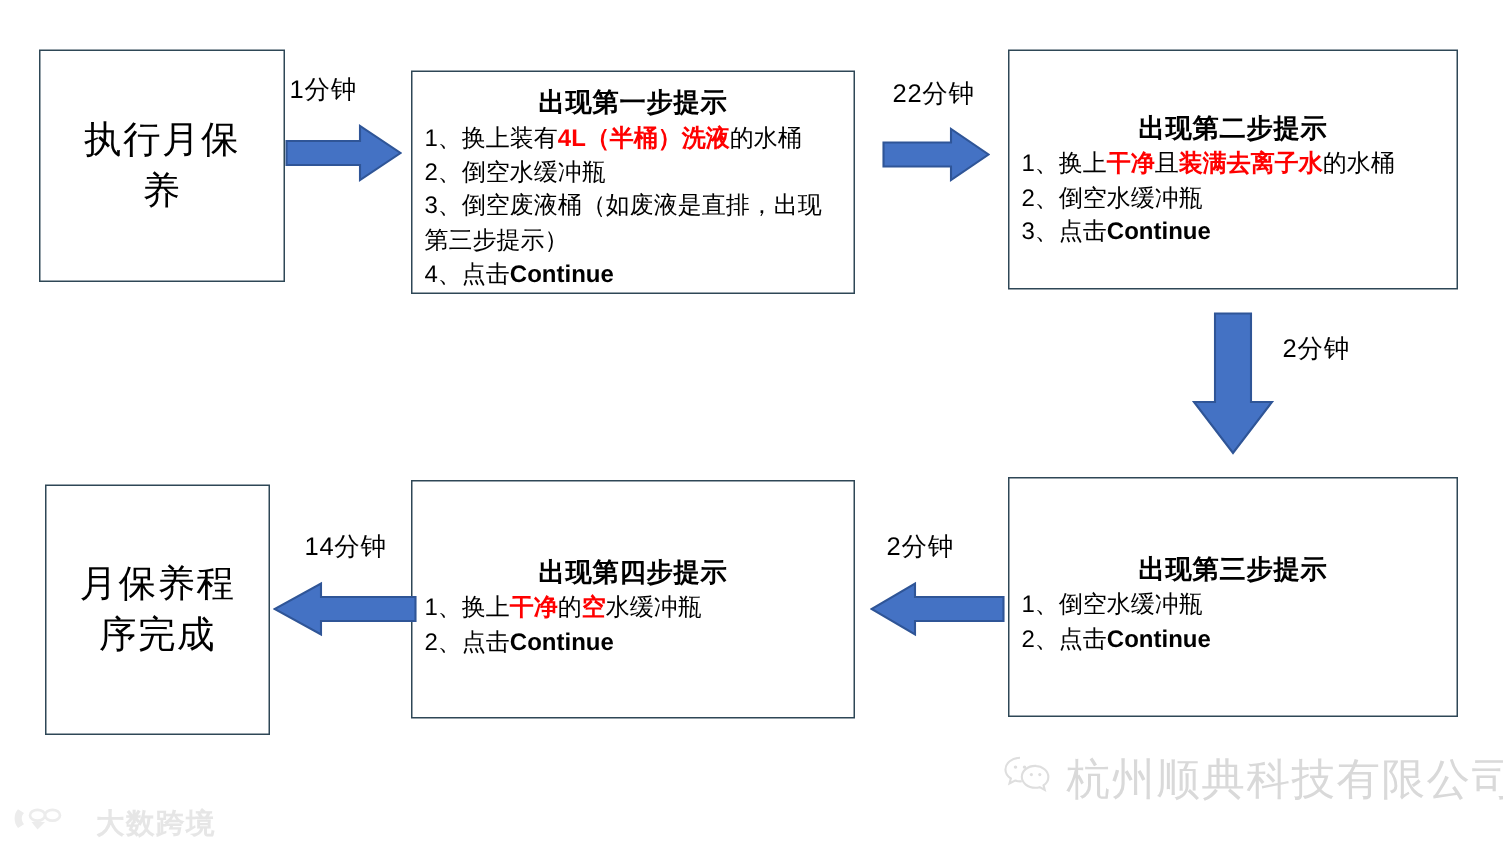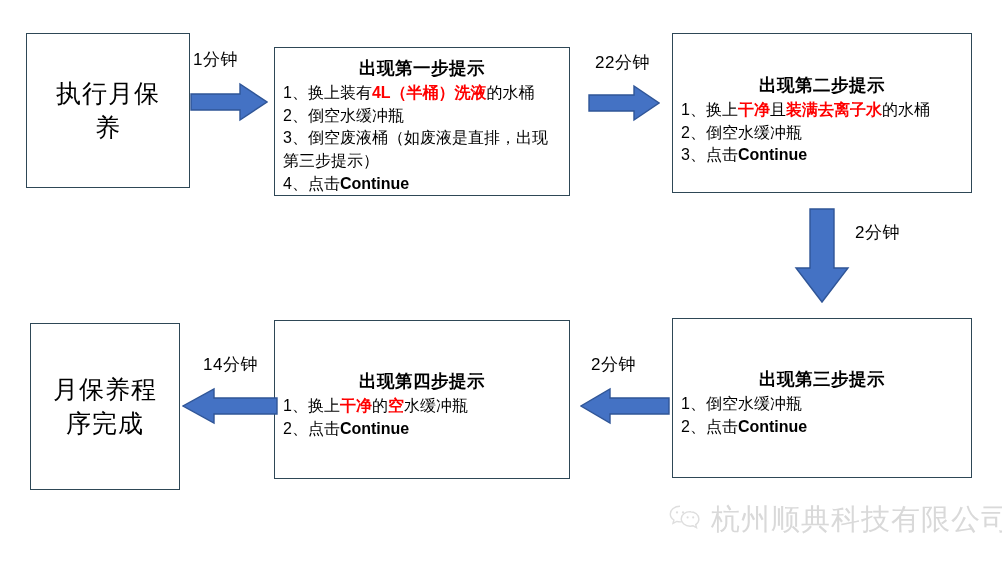--- a/index.html
+++ b/index.html
@@ -214,14 +214,25 @@
           <circle cx="9" cy="9.4" r="1.15"></circle>
           <circle cx="15" cy="9.4" r="1.15"></circle>
           <circle cx="19.6" cy="14.4" r="1.05"></circle>
           <circle cx="25.2" cy="14.4" r="1.05"></circle>
         </g>
       </svg>
     </span>
     <span>杭州顺典科技有限公司</span>
   </div>
 
+  <div class="wm-left" style="left:8px; top:536px;">
+    <span class="wm-icon">
+      <svg width="50" height="20" viewBox="0 0 50 20">
+        <path d="M4 3.5 C1 6.5 1 12.5 4 16 L8 13.5 C6 11 6 8 8 6 Z" fill="#ececec"></path>
+        <ellipse cx="17" cy="7.5" rx="5" ry="3.6" fill="none" stroke="#ececec" stroke-width="1.8"></ellipse>
+        <ellipse cx="27" cy="7.5" rx="5" ry="3.6" fill="none" stroke="#ececec" stroke-width="1.8"></ellipse>
+        <path d="M13 12 L22 12 L17 17 Z" fill="#ececec"></path>
+      </svg>
+    </span>
+    <span>大数跨境</span>
+  </div>
 
 </div>
 
 </body></html>

